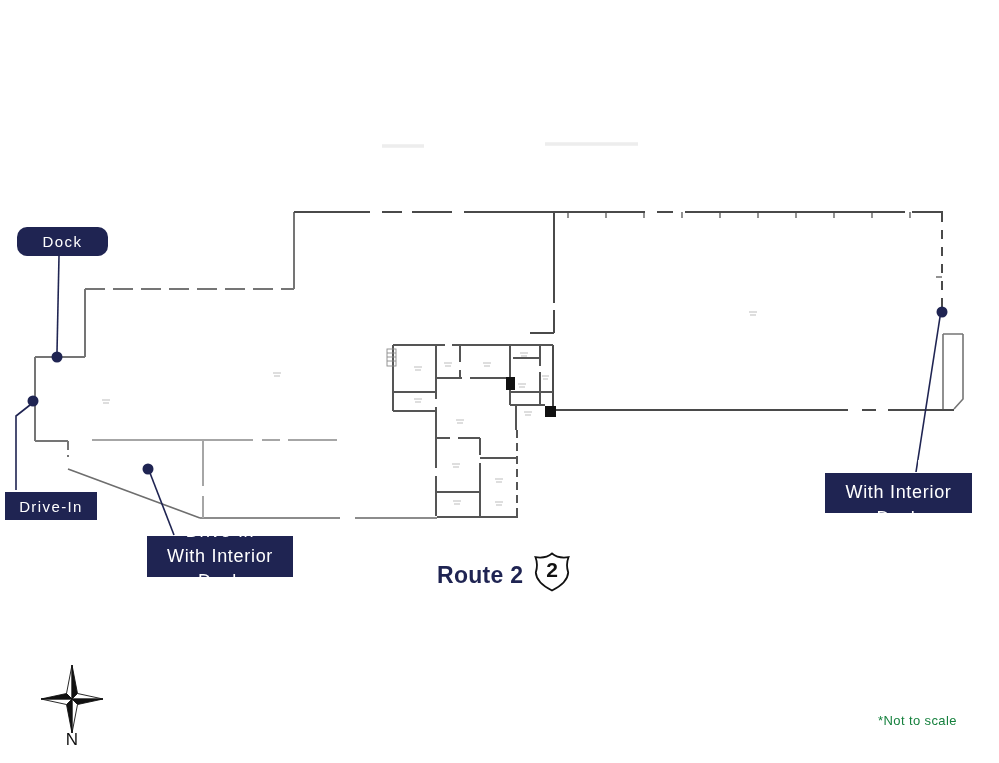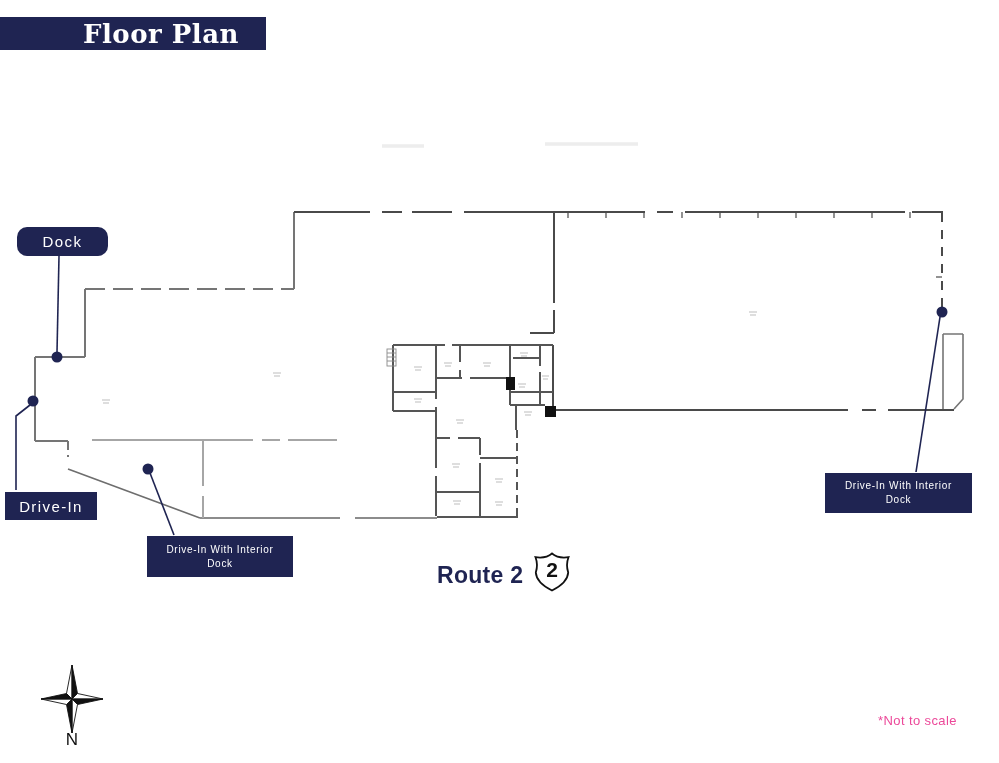--- a/index.html
+++ b/index.html
@@ -22,39 +22,39 @@
     font-family:"DejaVu Serif", serif;font-weight:bold;font-size:26px;color:#ffffff;letter-spacing:0.5px;
   }
   .street-label{
     position:absolute;left:419px;top:150px;font-size:19px;font-weight:bold;color:var(--navy);letter-spacing:0.3px;
   }
   .callout{
     position:absolute;background:var(--navy);color:#ffffff;display:flex;align-items:center;justify-content:center;
     text-align:center;box-sizing:border-box;
   }
   .callout.single{font-size:15px;letter-spacing:1.4px;}
-  .callout.double{font-size:10px;letter-spacing:0.7px;line-height:1.4;}
+  .callout.double{font-size:18px;letter-spacing:0.7px;line-height:1.4;}
   .callout.double span{display:block;width:112px;margin:0 auto;}
   .co-dock{left:17px;top:227px;width:91px;height:29px;border-radius:10px;}
   .co-drivein{left:5px;top:492px;width:92px;height:28px;}
   .co-int-left{left:147px;top:536px;width:146px;height:41px;}
   .co-int-right{left:825px;top:473px;width:147px;height:40px;}
   .route-label{
     position:absolute;left:437px;top:562px;font-size:23px;font-weight:bold;color:var(--navy);letter-spacing:0.3px;
   }
   .shield-number{
     position:absolute;left:532px;top:558px;width:40px;text-align:center;
     font-size:21px;font-weight:600;color:#111111;
   }
   .compass-label{
     position:absolute;left:54px;top:730px;width:36px;text-align:center;
     font-size:17px;color:#111111;
   }
   .scale-note{
-    position:absolute;left:878px;top:713px;font-size:13px;color:#ec4899;letter-spacing:0.4px;
+    position:absolute;left:878px;top:713px;font-size:13px;color:#15803d;letter-spacing:0.4px;
   }
 </style>
 </head>
 <body>
 
 <div class="canvas">
 
   <svg class="plan-svg" width="999" height="763" viewBox="0 0 999 763">
 
     <g stroke="#ededed" stroke-width="3.5">
@@ -174,23 +174,20 @@
       <polygon points="72,665 77.5,693.5 72,699" fill="#111111"></polygon>
       <polygon points="103,699 77.5,693.5 72,699" fill="#ffffff"></polygon>
       <polygon points="103,699 77.5,704.5 72,699" fill="#111111"></polygon>
       <polygon points="72,733 77.5,704.5 72,699" fill="#ffffff"></polygon>
       <polygon points="72,733 66.5,704.5 72,699" fill="#111111"></polygon>
       <polygon points="41,699 66.5,704.5 72,699" fill="#ffffff"></polygon>
       <polygon points="41,699 66.5,693.5 72,699" fill="#111111"></polygon>
     </g>
   </svg>
 
-  <div class="title-bar">
-    <span>Floor Plan</span>
-  </div>
 
 
   <div class="callout single co-dock">
     <span>Dock</span>
   </div>
 
   <div class="callout single co-drivein">
     <span>Drive-In</span>
   </div>
 

